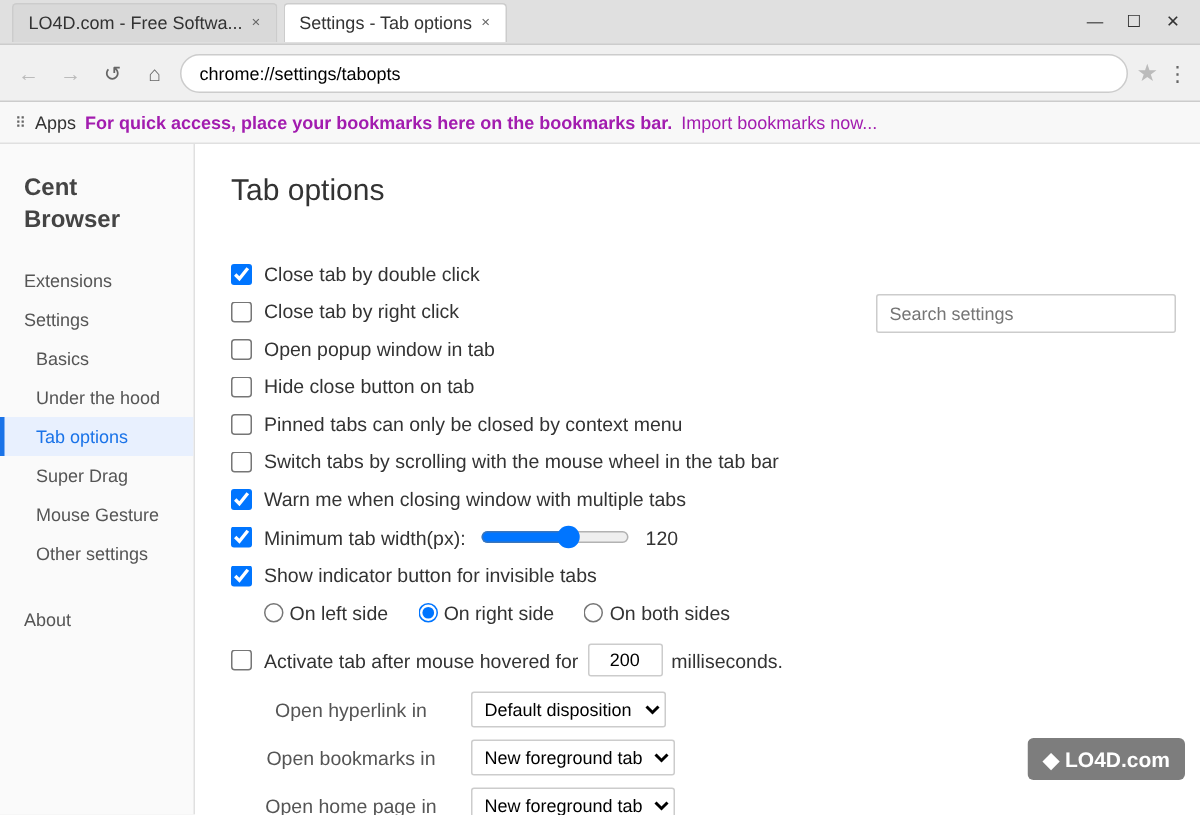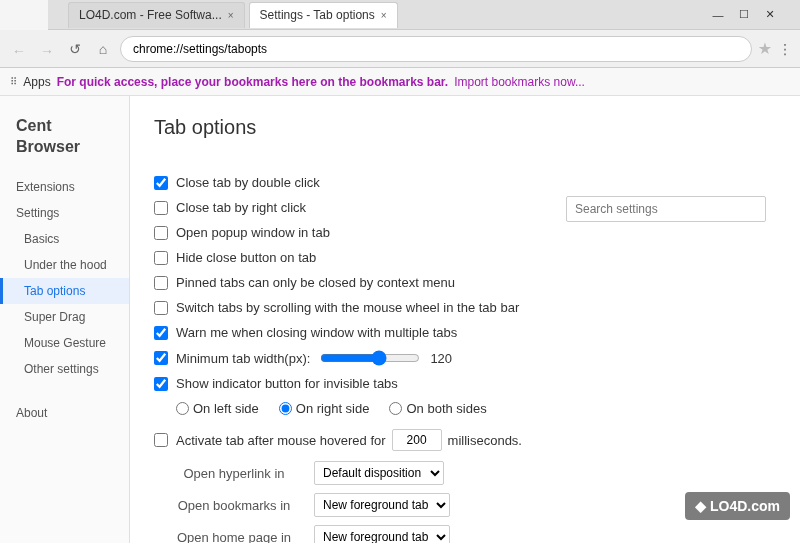--- a/index.html
+++ b/index.html
@@ -4,24 +4,23 @@
   <style>
     * { box-sizing: border-box; margin: 0; padding: 0; }
     body { font-family: Arial, sans-serif; font-size: 13px; background: #f5f5f5; color: #333; width: 800px; height: 543px; overflow: hidden; }
 
     
     .title-bar {
       background: #e0e0e0;
       height: 30px;
       display: flex;
       align-items: center;
-      padding: 0 20px;
+      padding: 0 8px;
       border-bottom: 1px solid #ccc;
       justify-content: space-between;
-      margin-left: 48px;
     }
     .title-bar-left { display: flex; align-items: center; gap: 4px; }
     .tab {
       background: #fff;
       border: 1px solid #ccc;
       border-bottom: none;
       border-radius: 3px 3px 0 0;
       padding: 4px 10px;
       font-size: 12px;
       display: flex;
@@ -128,21 +127,21 @@
 
     .page-title {
       font-size: 20px;
       font-weight: normal;
       color: #333;
       margin-bottom: 20px;
     }
 
     .search-settings-input {
       position: absolute;
-      right: 34px;
+      right: 16px;
       top: 100px;
       width: 200px;
       height: 26px;
       border: 1px solid #ccc;
       border-radius: 2px;
       padding: 0 8px;
       font-size: 12px;
     }
 
     .content-header {

